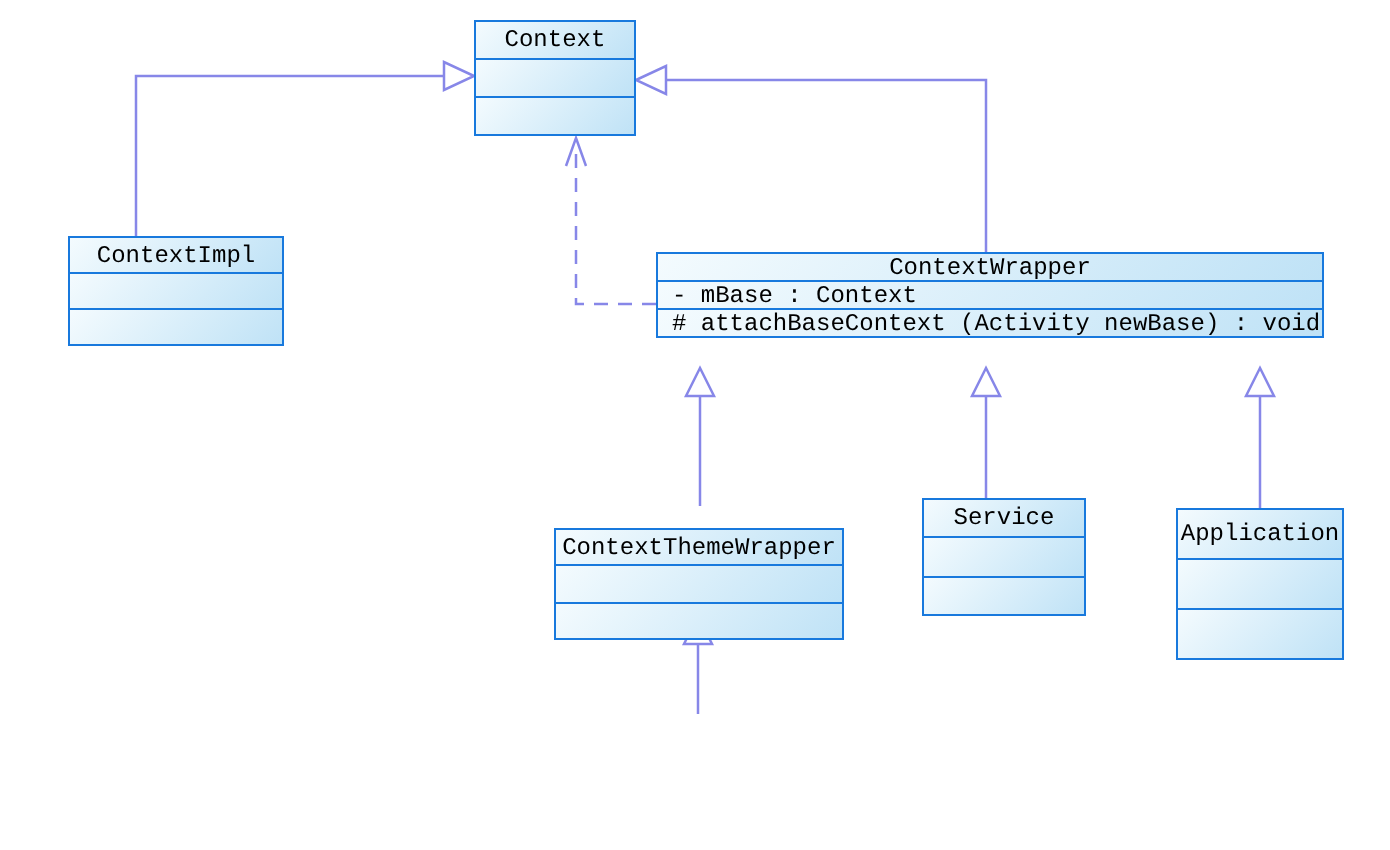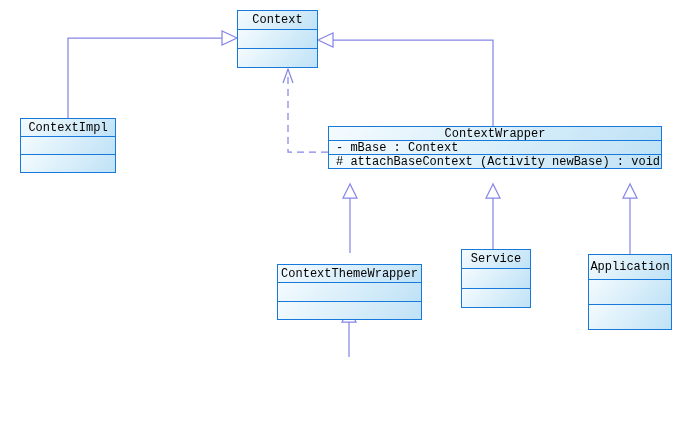--- a/index.html
+++ b/index.html
@@ -42,24 +42,24 @@
   .cls-compartment{
     flex:1;
     border-top:1px solid var(--box-border);
     background:linear-gradient(135deg,var(--box-fill-light) 0%,var(--box-fill-deep) 100%);
     display:flex;align-items:center;
     padding-left:7px;
     white-space:nowrap;
     overflow:hidden;
   }
   #box-context{left:237px;top:10px;width:81px;height:58px;}
-  #box-contextimpl{left:20px;top:118px;width:96px;height:55px;}
+  #box-contextimpl{left:34px;top:118px;width:108px;height:55px;}
   #box-contextwrapper{left:328px;top:126px;width:334px;height:43px;}
   #box-contextthemewrapper{left:277px;top:253px;width:145px;height:56px;margin-top:11px;}
-  #box-service{left:461px;top:249px;width:70px;height:59px;}
+  #box-service{left:461px;top:249px;width:82px;height:59px;}
   #box-application{left:588px;top:254px;width:84px;height:76px;}
   #box-activity{left:307px;top:357px;width:82px;height:58px;}
 </style>
 </head>
 <body>
 
 <div class="canvas">
 
   <svg class="connector-layer" width="695" height="425" viewBox="0 0 695 425" xmlns="http://www.w3.org/2000/svg">
 

